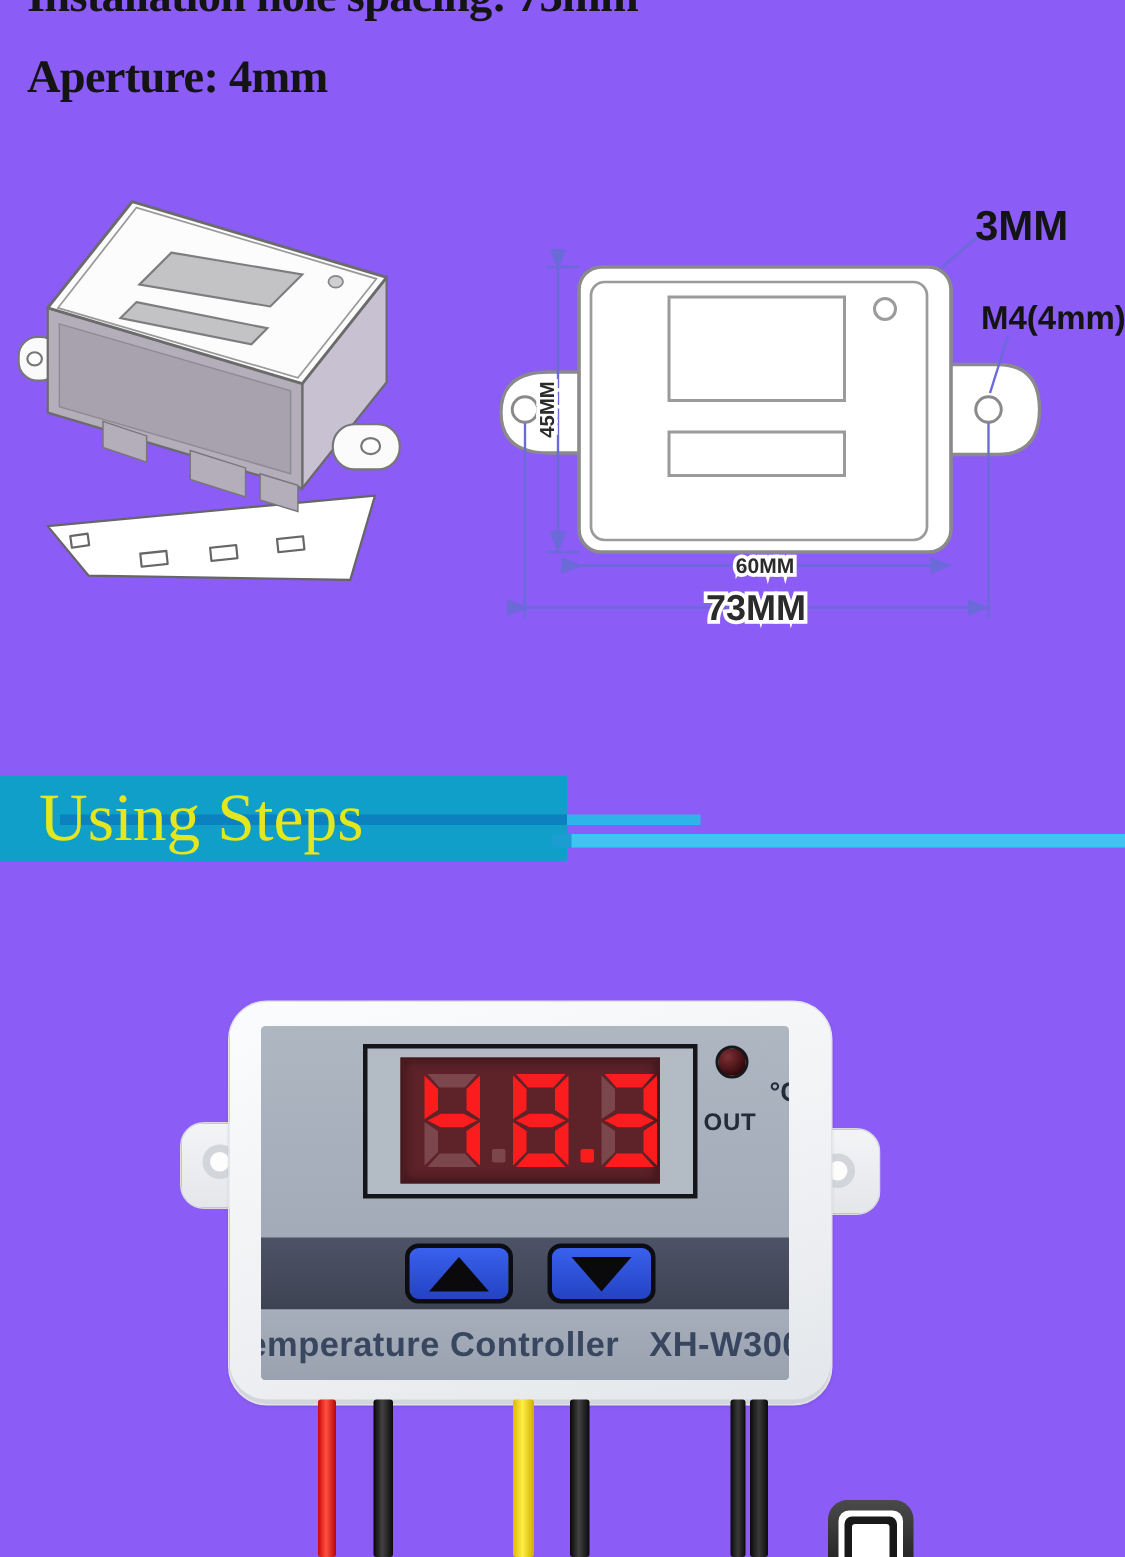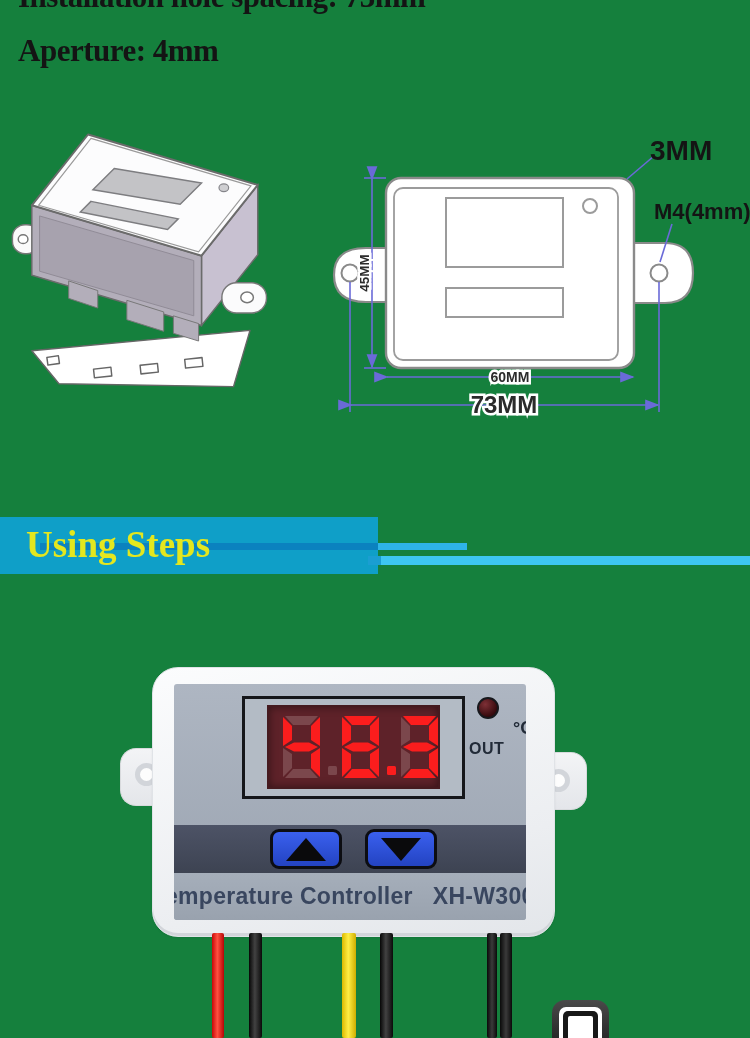--- a/index.html
+++ b/index.html
@@ -1,16 +1,16 @@
 <!DOCTYPE html>
 <html><head>
 <meta charset="utf-8">
 <style>
   html,body{margin:0;padding:0;background:#fff;}
-  .page{position:relative;width:750px;height:1038px;background:#15803d;overflow:hidden;
+  .page{position:relative;width:750px;height:1038px;background:#8b5cf6;overflow:hidden;
         font-family:"Liberation Sans",sans-serif;}
 
   
   .hdr-line{position:absolute;left:18px;font-family:"Liberation Serif",serif;
             font-weight:bold;color:#141414;font-size:31px;white-space:nowrap;
             letter-spacing:-0.5px;}
   .hdr-line1{top:-21px;}
   .hdr-line2{top:33px;}
 
   
@@ -19,21 +19,21 @@
   .dim-txt{font-family:"Liberation Sans",sans-serif;font-weight:bold;fill:#2b2b2b;
            paint-order:stroke;stroke:#fff;stroke-width:5px;}
 
   
   .banner-box{position:absolute;left:0;top:517px;width:378px;height:57px;background:#0f9fc8;}
   .stripe1a{position:absolute;left:40px;top:543px;width:338px;height:7px;background:#0b82bf;}
   .stripe1b{position:absolute;left:378px;top:543px;width:89px;height:7px;background:#2eb4e8;}
   .stripe2a{position:absolute;left:368px;top:556px;width:14px;height:9px;background:#1a9ed2;}
   .stripe2b{position:absolute;left:381px;top:556px;width:369px;height:9px;background:#3dc6f1;}
   .banner-title{position:absolute;left:26px;top:516px;height:57px;line-height:58px;
-                font-family:"Liberation Serif",serif;font-weight:bold;font-size:37px;
+                font-family:"Liberation Serif",serif;font-weight:normal;font-size:45px;
                 color:#e4e71e;white-space:nowrap;}
 
   
   .ear{position:absolute;background:linear-gradient(180deg,#f3f4f6,#e4e6ea);
        border:1px solid #d8dadd;}
   .ear-left{left:120px;top:748px;width:40px;height:56px;border-radius:16px 0 0 16px;border-right:none;}
   .ear-right{left:546px;top:752px;width:40px;height:56px;border-radius:0 16px 16px 0;border-left:none;}
   .ear-hole{position:absolute;width:13px;height:13px;border-radius:50%;background:#fdfdfd;
             border:5px solid #d2d5da;}
   .ear-left .ear-hole{left:14px;top:14px;}

